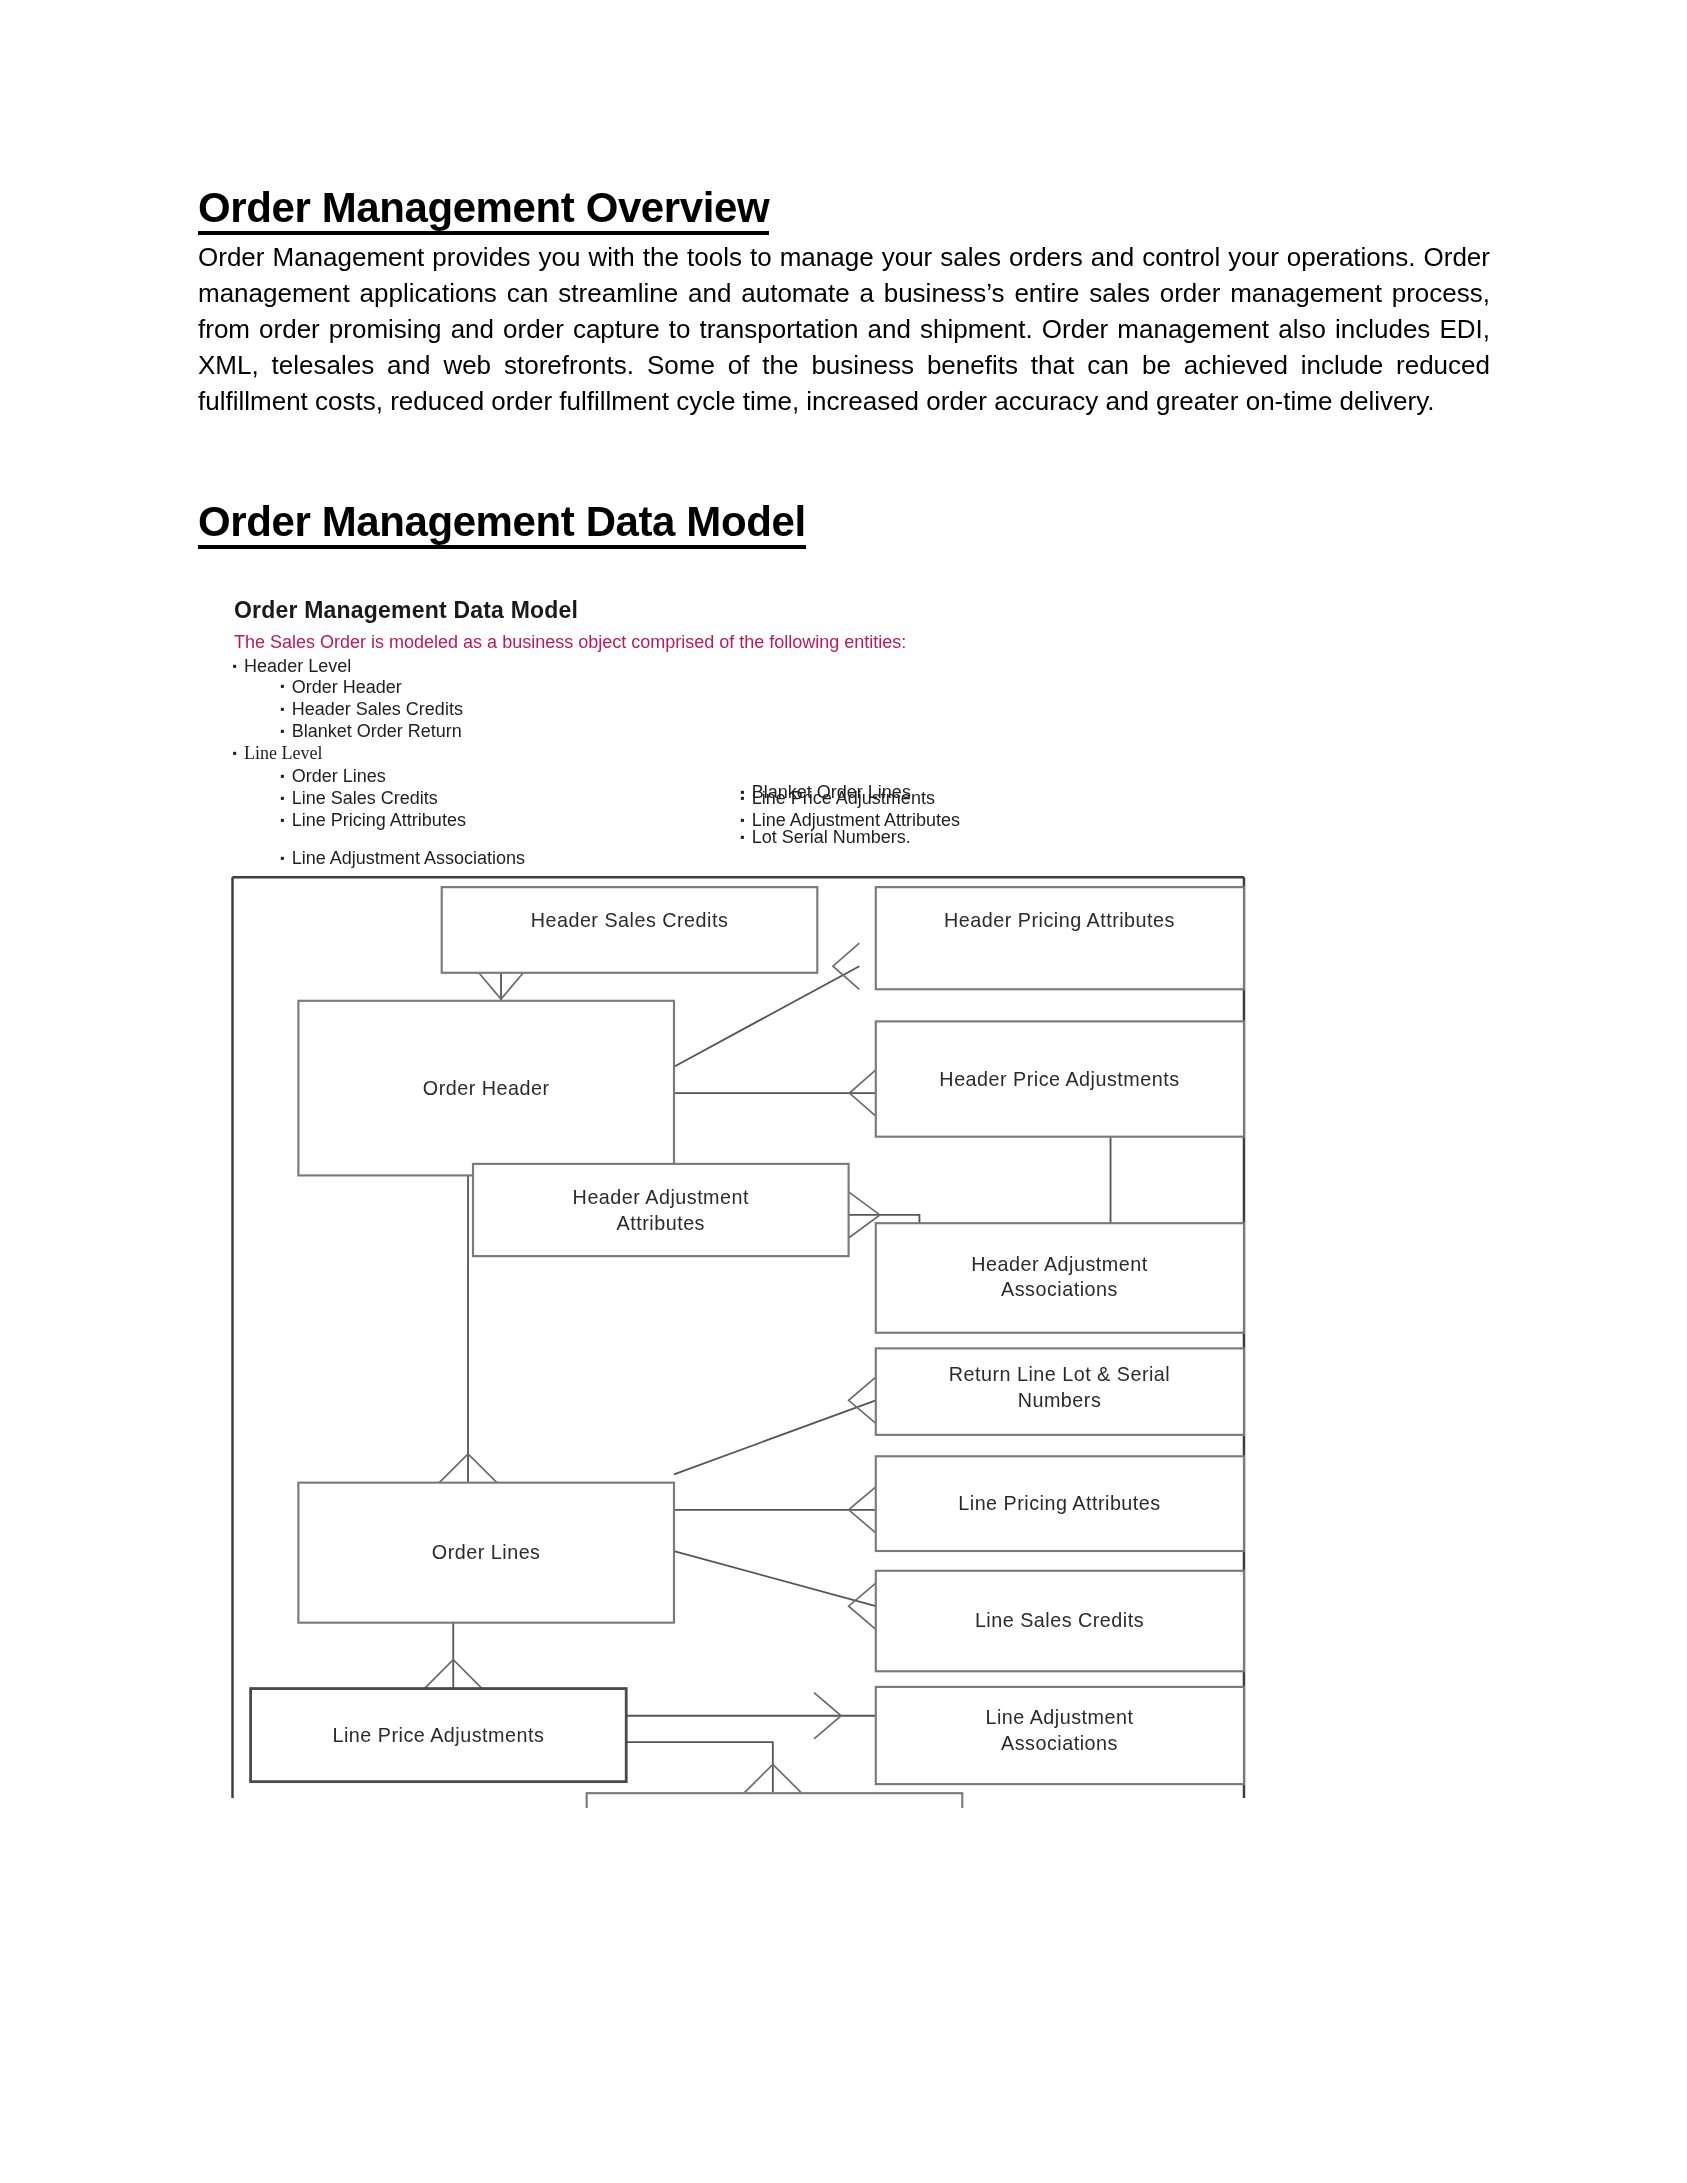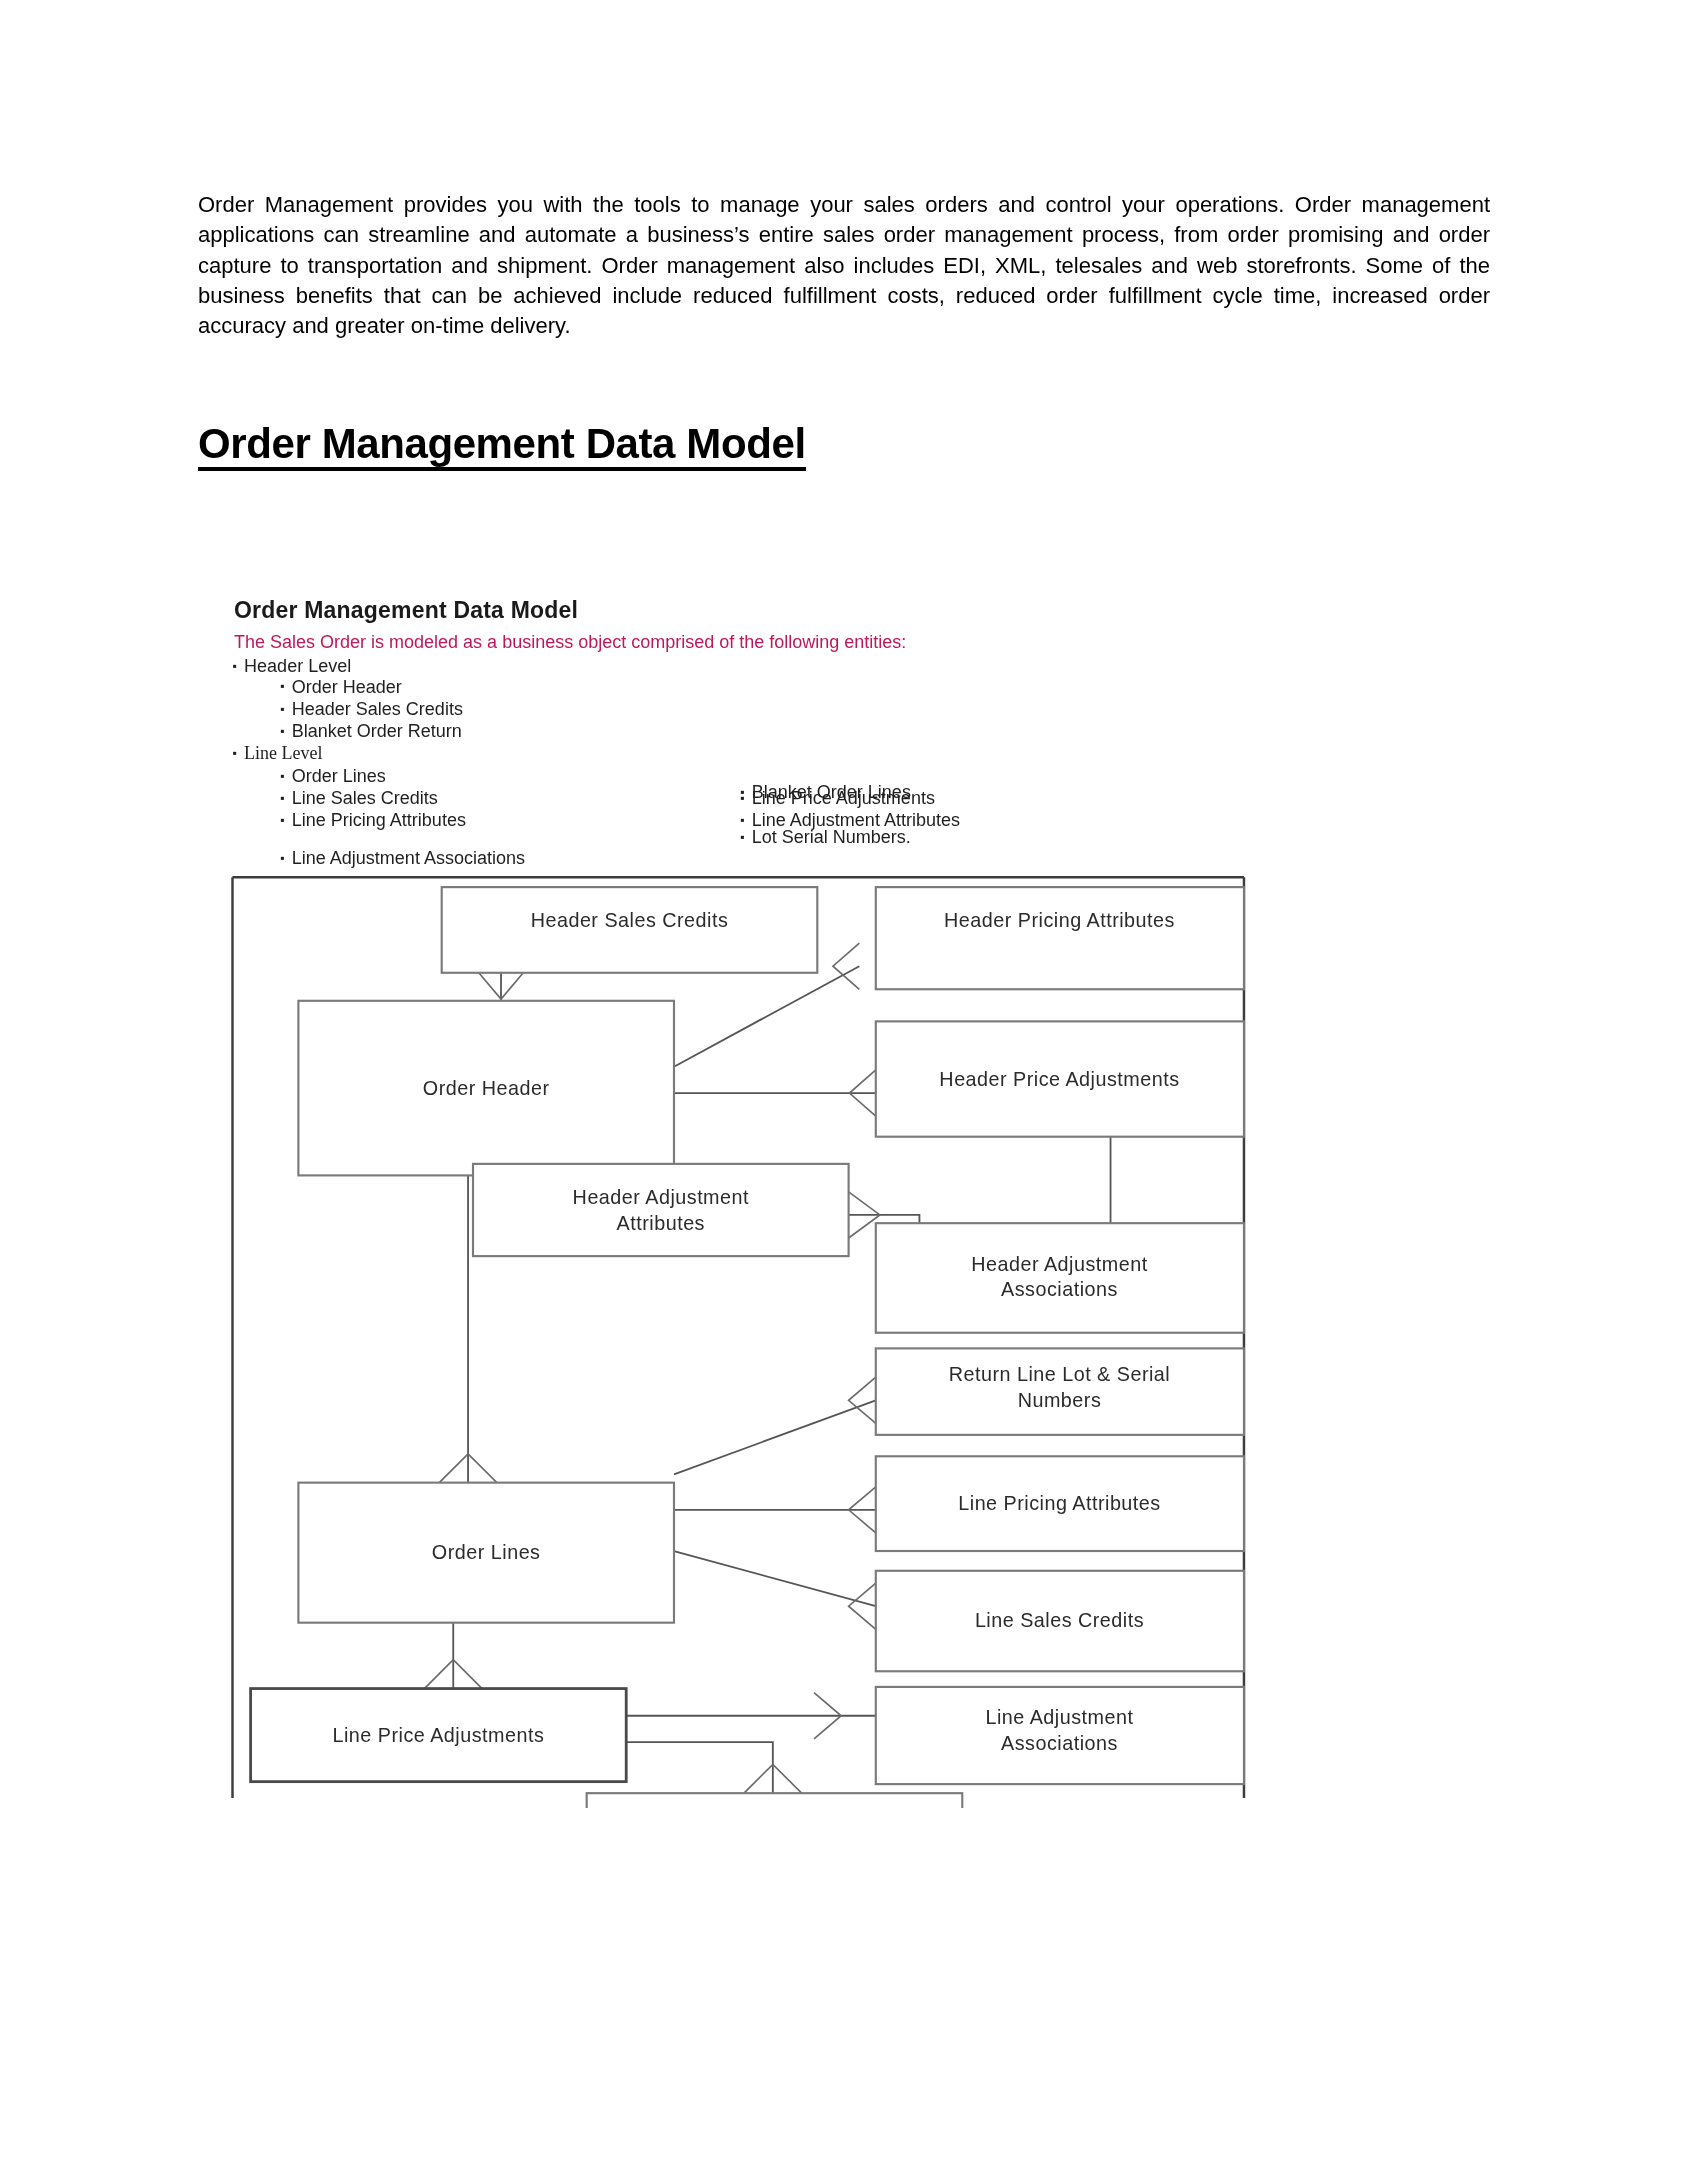--- a/index.html
+++ b/index.html
@@ -20,21 +20,21 @@
     margin:0;
     letter-spacing:-0.4px;
     display:inline-block;
     border-bottom:4.1px solid #000;
     padding-bottom:0.8px;
     line-height:1.08;
     white-space:nowrap;
   }
 
   p.doc-para {
-    font-size:22px;
+    font-size:26px;
     line-height:1.38;
     margin:5px 0 0 0;
     text-align:justify;
     text-justify:inter-word;
   }
 
   .heading2-wrap { margin-top:79px; }
 
   
   .diagram {
@@ -87,20 +87,21 @@
   svg.er line.frame { stroke:#3d3d3d; stroke-width:3; }
 </style>
 </head>
 <body>
 
 <div class="page">
 
   <div class="content">
 
     <div>
+      <h1 class="doc-heading">Order Management Overview</h1>
       <p class="doc-para">Order Management provides you with the tools to manage your sales orders and control your operations. Order management applications can streamline and automate a business’s entire sales order management process, from order promising and order capture to transportation and shipment. Order management also includes EDI, XML, telesales and web storefronts. Some of the business benefits that can be achieved include reduced fulfillment costs, reduced order fulfillment cycle time, increased order accuracy and greater on-time delivery.</p>
     </div>
 
     <div class="heading2-wrap">
       <h1 class="doc-heading">Order Management Data Model</h1>
     </div>
 
   </div>
 
   <div class="diagram">

